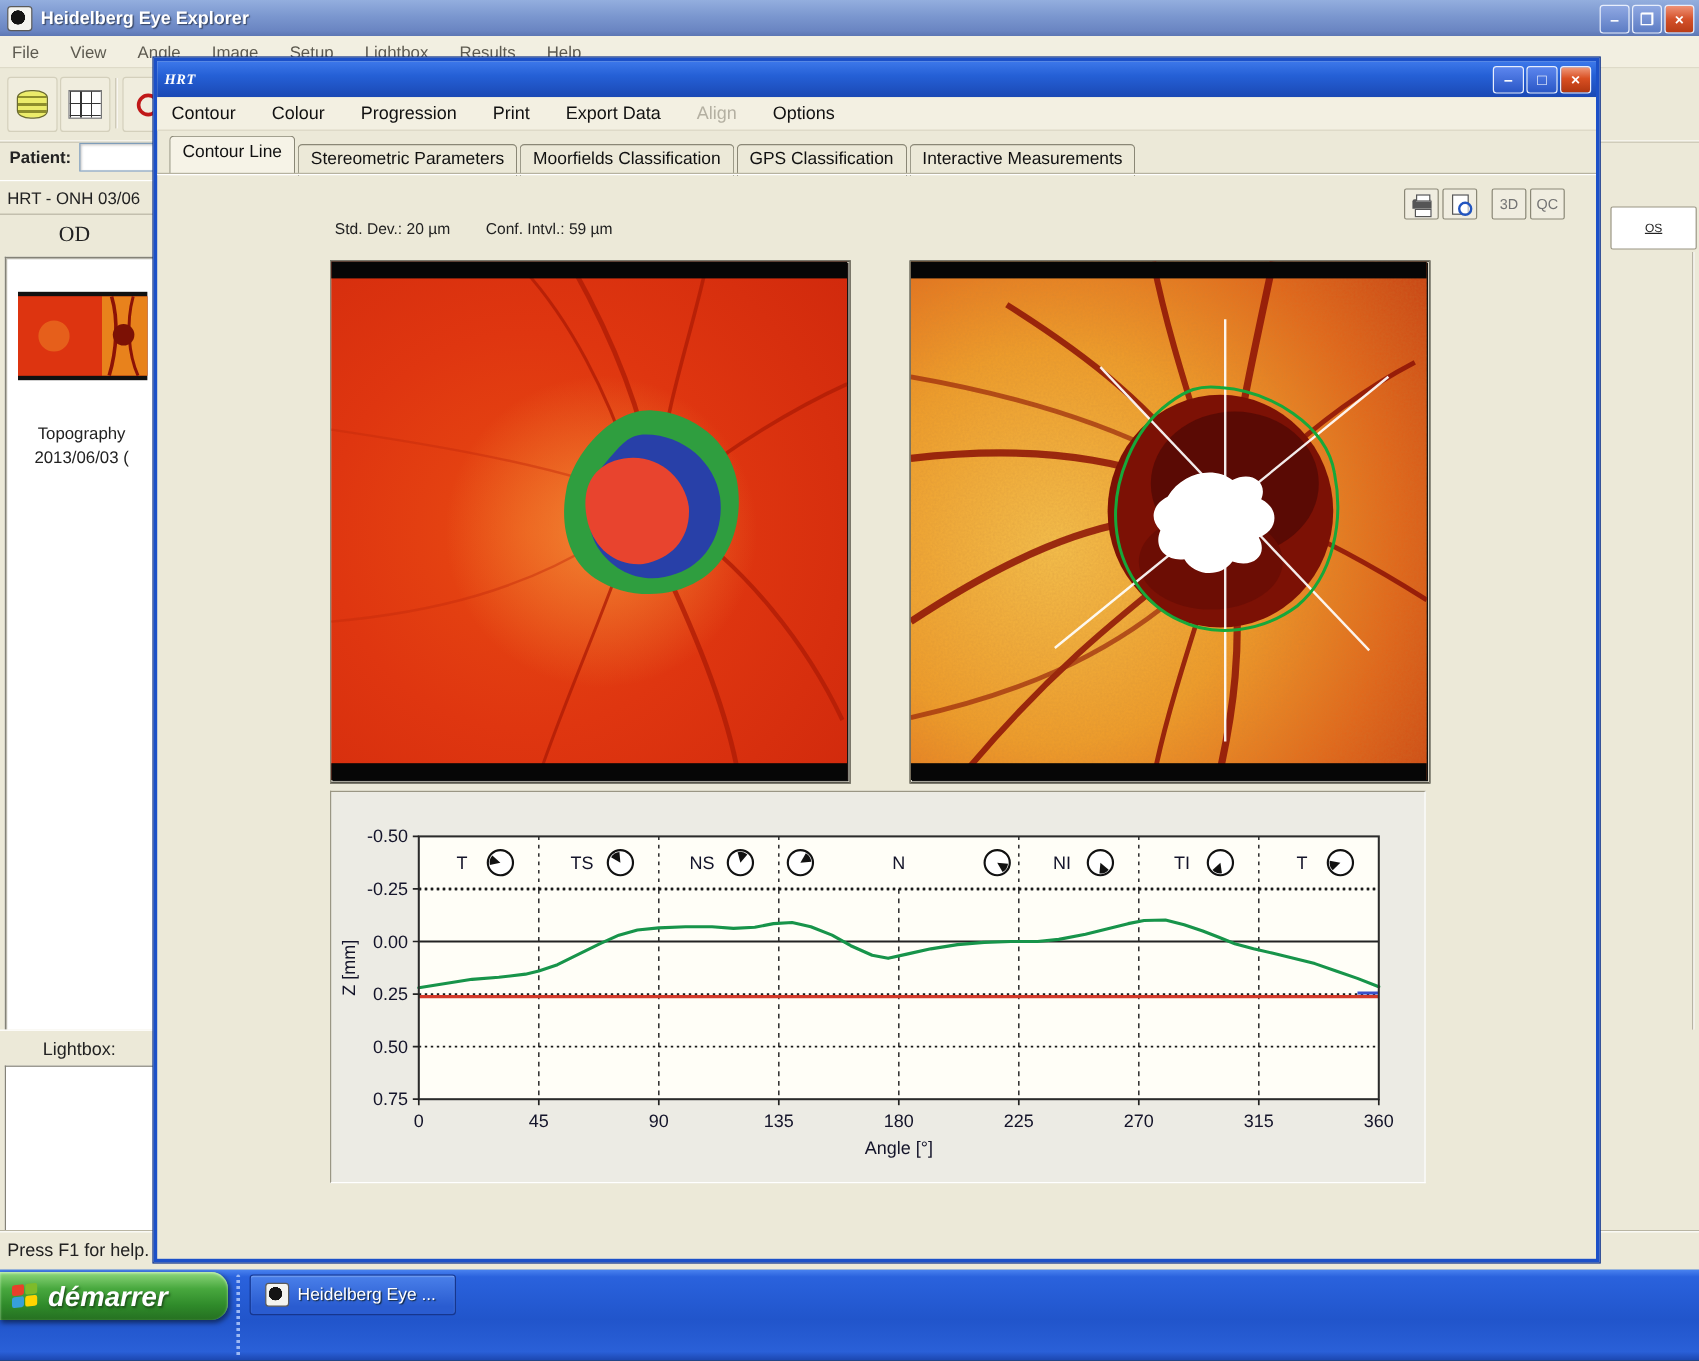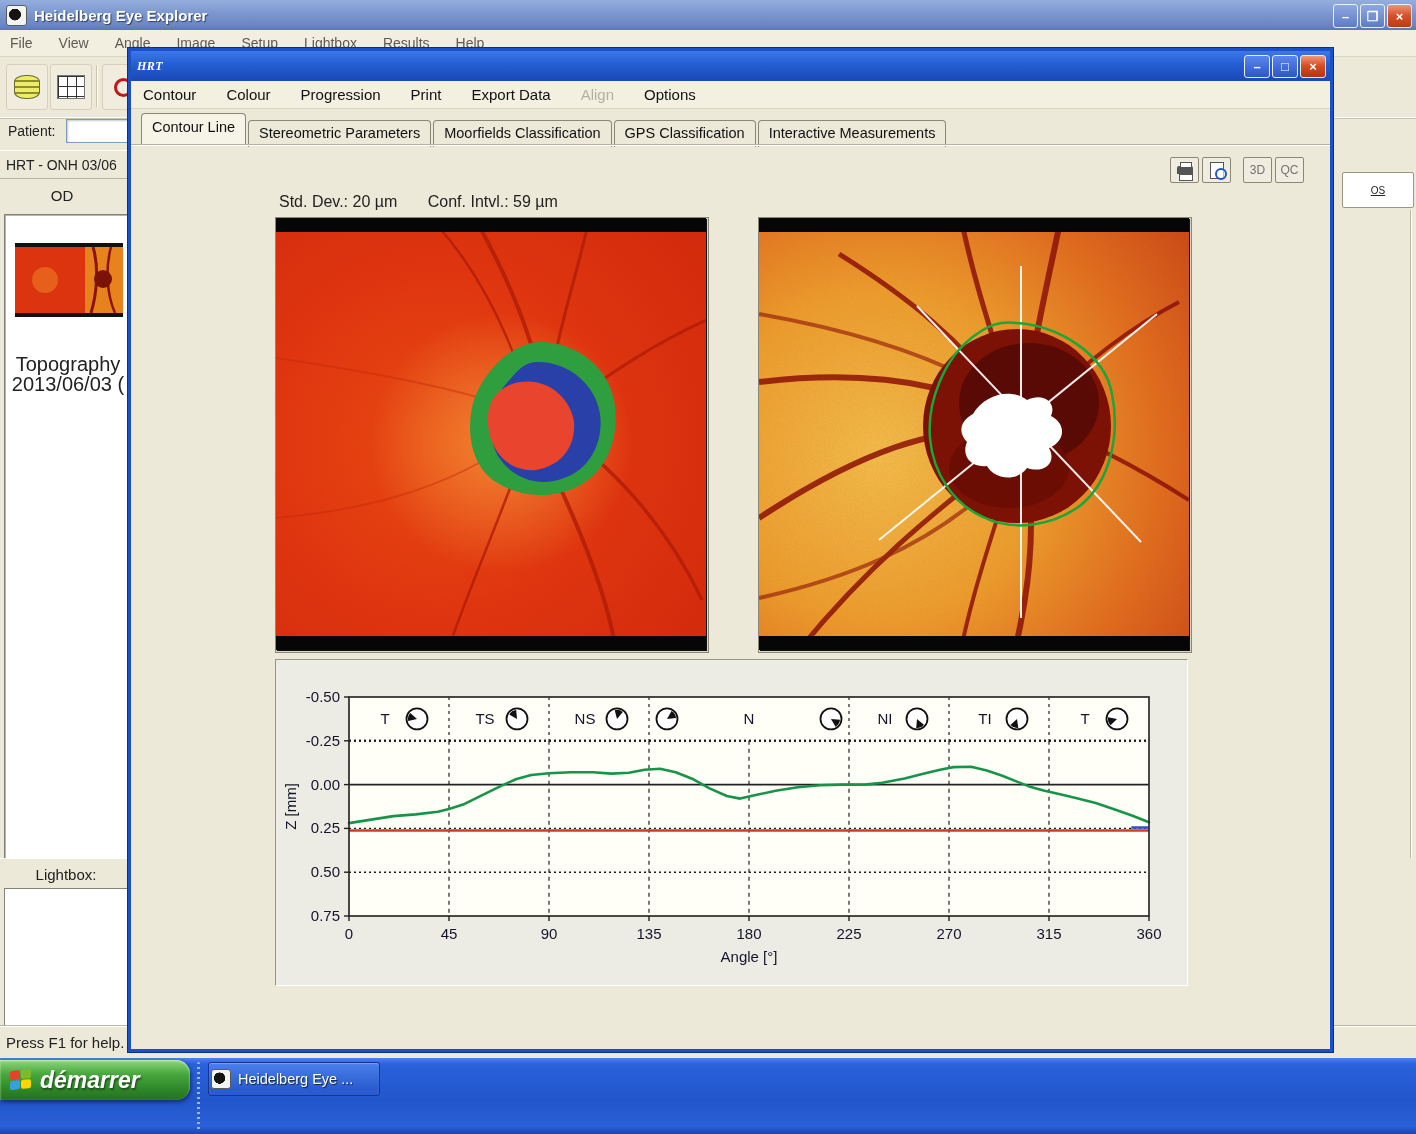--- a/index.html
+++ b/index.html
@@ -30,32 +30,32 @@
     background:#f0edde;display:flex;align-items:center;justify-content:center;}
   .db-glyph{width:24px;height:22px;border:1px solid #6a6a30;border-radius:45%/28%;
     background:repeating-linear-gradient(180deg,#ecec6a 0 4px,#8e8e2c 4px 6px);}
   .grid-glyph{width:26px;height:22px;border:1px solid #777;background:
      repeating-linear-gradient(90deg,#333 0 1px,transparent 1px 9px),
      repeating-linear-gradient(180deg,#333 0 1px,transparent 1px 10px),#fff;}
   .key-glyph{width:13px;height:13px;border:3px solid #c01818;border-radius:50%;position:relative;}
   .key-glyph:after{content:"";position:absolute;left:12px;top:4px;width:15px;height:4px;background:#c01818;}
   .tb-sep{position:absolute;top:8px;width:1px;height:42px;background:#c8c4b0;box-shadow:1px 0 0 #fff;}
 
-  #patient-label{position:absolute;left:8px;top:123px;font-size:14px;color:#222;}
+  #patient-label{position:absolute;left:8px;top:123px;font-size:14px;color:#222;font-weight:bold;}
   #patient-input{position:absolute;left:66px;top:119px;width:120px;height:22px;background:#fff;
     border:1px solid #7f9db9;box-shadow:inset 1px 1px 2px #c8c8c8;}
   #exam-header{position:absolute;left:0;top:150px;width:260px;height:29px;background:#ece9d8;
     border-top:1px solid #fff;border-bottom:1px solid #b9b5a3;display:flex;align-items:center;
     font-size:14px;color:#222;padding-left:6px;box-sizing:border-box;white-space:nowrap;}
   #od-tab{position:absolute;left:0;top:181px;width:124px;height:28px;display:flex;align-items:center;
-    justify-content:center;font-size:15px;color:#222;}
+    justify-content:center;font-size:18px;color:#222;font-family:Liberation Serif, serif;}
   #image-list-panel{position:absolute;left:4px;top:214px;width:126px;height:644px;background:#fff;
     border-top:1px solid #848278;border-left:1px solid #848278;box-shadow:inset 1px 1px 0 #b8b6ac;}
   #thumb{position:absolute;left:10px;top:28px;width:108px;height:74px;}
-  .thumb-caption{position:absolute;left:0;width:126px;text-align:center;font-size:20px;color:#222;white-space:nowrap;}
+  .thumb-caption{position:absolute;left:0;width:126px;text-align:center;font-size:14px;color:#222;white-space:nowrap;}
   #lightbox-header{position:absolute;left:0;top:858px;width:132px;height:30px;background:#ece9d8;
     border-top:1px solid #fff;display:flex;align-items:center;justify-content:center;
     font-size:15px;color:#222;}
   #lightbox-panel{position:absolute;left:4px;top:888px;width:126px;height:136px;background:#fff;
     border-top:1px solid #848278;border-left:1px solid #848278;}
   #mw-statusbar{position:absolute;left:0;top:1026px;width:100%;height:32px;background:#ece9d8;
     border-top:1px solid #fff;box-shadow:0 -1px 0 #b9b5a3;display:flex;align-items:center;
     font-size:15px;color:#222;padding-left:6px;box-sizing:border-box;}
   #os-tab{position:absolute;left:1342px;top:172px;width:70px;height:34px;background:#ffffff;
     border:1px solid #9a9684;border-radius:2px;display:flex;align-items:center;justify-content:center;
@@ -88,21 +88,21 @@
   .small-btn{width:27px;height:24px;border:1px solid #8a8776;border-radius:2px;background:#f0ede0;
     display:flex;align-items:center;justify-content:center;font-size:12px;color:#737373;}
   .printer-glyph{width:16px;height:8px;background:#555;border-radius:2px 2px 0 0;position:relative;}
   .printer-glyph:before{content:"";position:absolute;left:3px;top:-4px;width:10px;height:4px;background:#fff;border:1px solid #555;}
   .printer-glyph:after{content:"";position:absolute;left:2px;top:8px;width:12px;height:5px;background:#fff;border:1px solid #555;}
   .preview-glyph{width:12px;height:15px;background:#fff;border:1px solid #555;position:relative;}
   .preview-glyph:after{content:"";position:absolute;right:-4px;bottom:-2px;width:8px;height:8px;
     border:2px solid #2255c0;border-radius:50%;background:rgba(255,255,255,.6);}
   .gap6{width:6px;}
 
-  #stats-line{position:absolute;left:148px;top:142px;font-size:16px;color:#222;}
+  #stats-line{position:absolute;left:148px;top:132px;font-size:13px;color:#222;}
   #stats-line span{margin-right:26px;}
 
   .img-panel{position:absolute;width:432px;height:434px;background:#111;border:1px solid #8a8776;
     box-shadow:inset 0 0 0 1px #d8d5c6;}
   #img-left{left:144px;top:166px;}
   #img-right{left:627px;top:166px;}
   .img-panel svg{display:block;}
 
   #chart-panel{position:absolute;left:144px;top:608px;width:913px;height:327px;background:#ecebe4;
     border-top:1px solid #9a9684;border-left:1px solid #9a9684;
@@ -121,21 +121,21 @@
     gap:1px;transform:skewY(-6deg);}
   .flag span{border-radius:2px;}
   .flag span:nth-child(1){background:#e8402a;}
   .flag span:nth-child(2){background:#7ebb2a;}
   .flag span:nth-child(3){background:#36a0da;}
   .flag span:nth-child(4){background:#ffd400;}
   .tb-handle{position:absolute;left:197px;top:4px;width:3px;height:68px;
     background:repeating-linear-gradient(180deg,#9cb8f4 0 2px,transparent 2px 5px);border-radius:2px;}
   #task-button{position:absolute;left:208px;top:4px;width:172px;height:34px;border-radius:3px;
     background:linear-gradient(180deg,#4a80ea,#2a5cd0 80%);border:1px solid #16368e;
-    box-shadow:inset 0 1px 1px #7ba4f2;display:flex;align-items:center;gap:7px;padding-left:2px;
+    box-shadow:inset 0 1px 1px #7ba4f2;display:flex;align-items:center;gap:7px;padding-left:12px;
     box-sizing:border-box;}
   #task-button .eye-logo{width:18px;height:18px;}
   #task-label{color:#fff;font-size:14.5px;text-shadow:1px 1px 1px #123;}
 </style>
 </head>
 <body>
 
 <div id="root">
 
   <div id="main-window">

